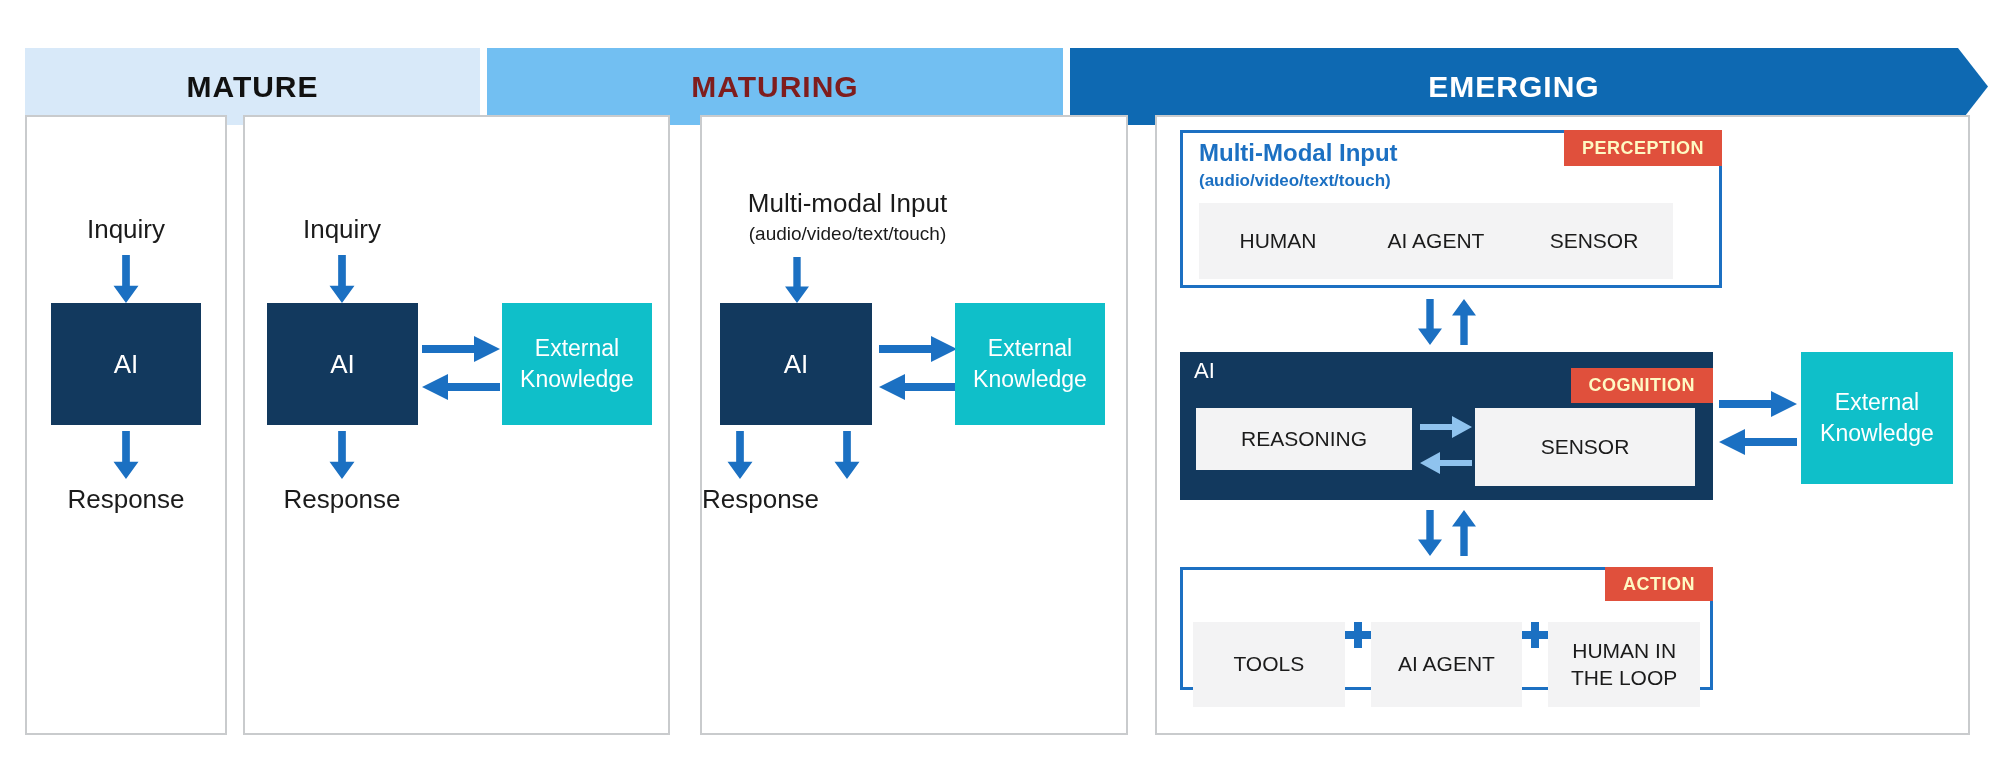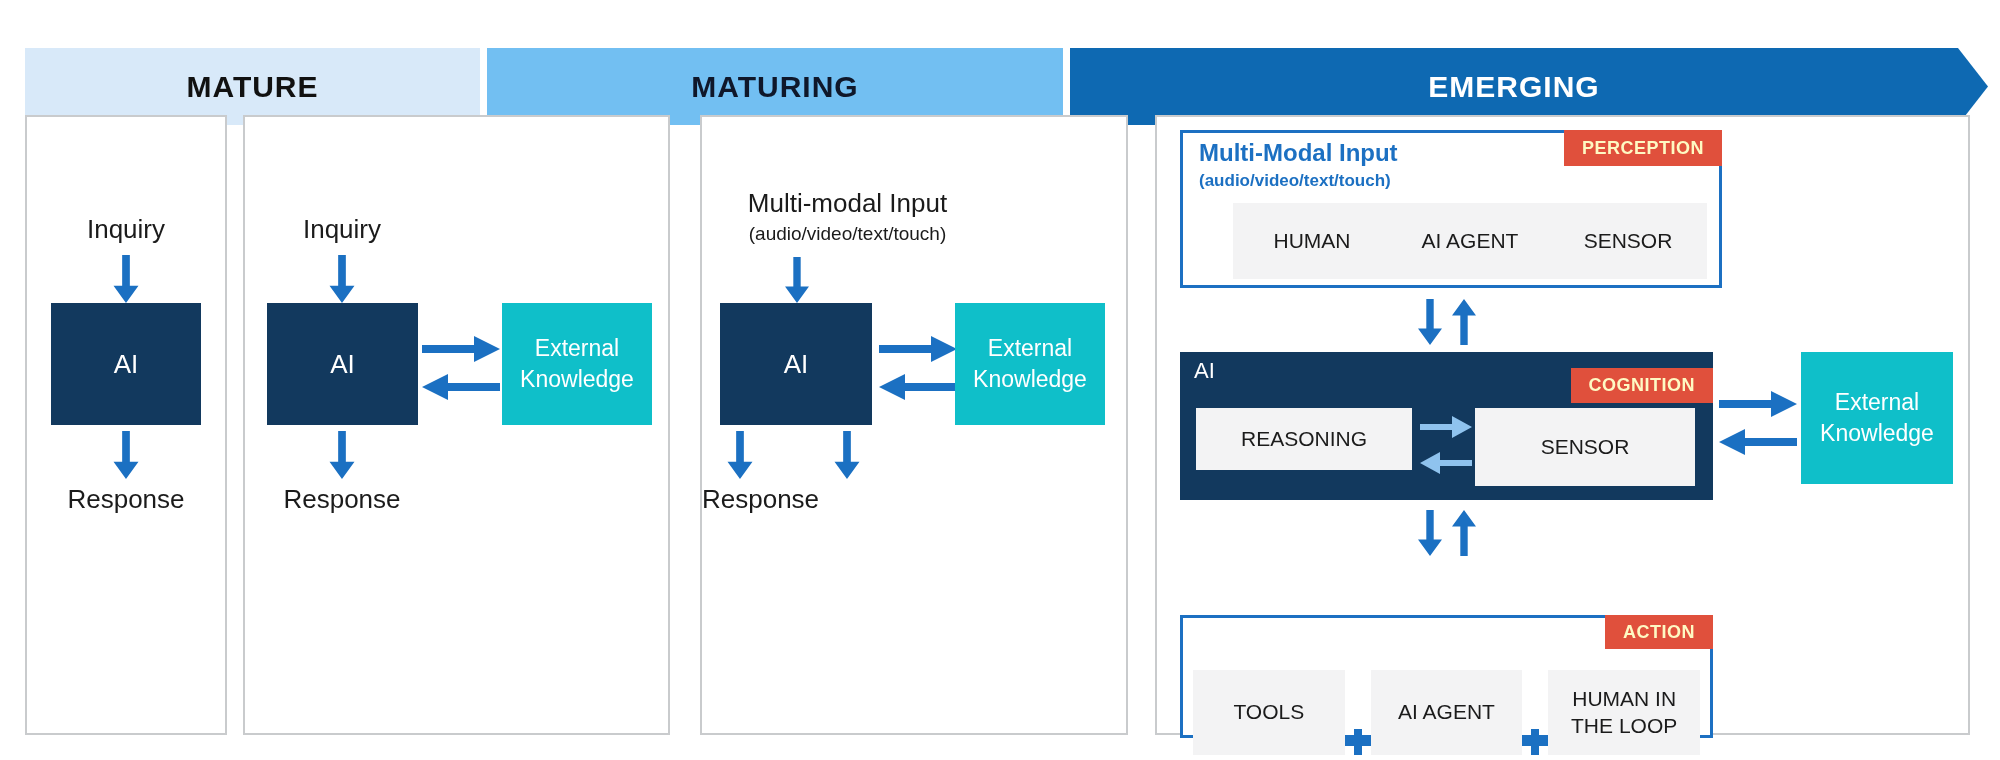--- a/index.html
+++ b/index.html
@@ -20,21 +20,21 @@
   }
   html,body{margin:0;padding:0;background:#ffffff;}
   .canvas{
     position:relative;width:2000px;height:760px;background:#ffffff;overflow:hidden;
     font-family:"Liberation Sans",sans-serif;color:var(--text-dark);
   }
   
   .banner{position:absolute;top:28px;height:77px;display:flex;align-items:center;justify-content:center;
     font-weight:bold;font-size:30px;letter-spacing:1px;margin-top:20px;}
   .banner.mature{left:25px;width:455px;background:var(--banner-mature-bg);color:#111;}
-  .banner.maturing{left:487px;width:576px;background:var(--banner-maturing-bg);color:#0f172a;}
+  .banner.maturing{left:487px;width:576px;background:var(--banner-maturing-bg);color:#7f1d1d;}
   .banner.emerging{left:1070px;width:918px;background:var(--banner-emerging-bg);color:#fff;
     clip-path:polygon(0 0,calc(100% - 30px) 0,100% 50%,calc(100% - 30px) 100%,0 100%);
     padding-right:30px;box-sizing:border-box;}
   
   .panel{position:absolute;top:115px;height:620px;background:#fff;border:2px solid var(--panel-border);box-sizing:border-box;}
   .panel.p1{left:25px;width:202px;}
   .panel.p2{left:243px;width:427px;}
   .panel.p3{left:700px;width:428px;}
   .panel.p4{left:1155px;width:815px;}
   .abs{position:absolute;}
@@ -132,21 +132,21 @@
       </svg>
     <div class="abs lbl" style="left:0;width:115px;top:368px;">Response</div>
   </section>
 
   <section class="panel p4">
 
     <div class="frame" style="left:23px;top:13px;width:542px;height:158px;">
       <div class="frame-title">Multi-Modal Input</div>
       <div class="frame-sub">(audio/video/text/touch)</div>
       <div class="badge" style="top:-3px;right:-3px;height:36px;">PERCEPTION</div>
-      <div class="abs" style="left:24px;right:12px;top:70px;height:76px;display:flex;justify-content:flex-end;">
+      <div class="abs" style="left:16px;right:12px;top:70px;height:76px;display:flex;justify-content:flex-start;">
         <div class="item" style="width:158px;">HUMAN</div>
         <div class="item" style="width:158px;">AI AGENT</div>
         <div class="item" style="width:158px;">SENSOR</div>
       </div>
     </div>
 
     <svg class="abs arr" style="left:261px;top:178px;" width="24" height="54" viewBox="0 0 26 50">
         <polygon points="9,0 17,0 17,32 26,32 13,50 0,32 9,32"></polygon>
       </svg>
     <svg class="abs arr" style="left:295px;top:178px;" width="24" height="54" viewBox="0 0 26 50">
@@ -174,23 +174,23 @@
       </svg>
     <div class="abs ek-box" style="left:644px;top:235px;width:152px;height:132px;">External Knowledge</div>
 
     <svg class="abs arr" style="left:261px;top:389px;" width="24" height="54" viewBox="0 0 26 50">
         <polygon points="9,0 17,0 17,32 26,32 13,50 0,32 9,32"></polygon>
       </svg>
     <svg class="abs arr" style="left:295px;top:389px;" width="24" height="54" viewBox="0 0 26 50">
         <polygon points="9,50 17,50 17,18 26,18 13,0 0,18 9,18"></polygon>
       </svg>
 
-    <div class="frame" style="left:23px;top:450px;width:533px;height:123px;margin-top:48px;">
+    <div class="frame" style="left:23px;top:450px;width:533px;height:123px;">
       <div class="badge" style="top:-3px;right:-3px;height:34px;">ACTION</div>
-      <div class="abs" style="left:10px;right:10px;top:52px;height:85px;display:flex;align-items:flex-end;justify-content:space-between;">
+      <div class="abs" style="left:10px;right:10px;top:52px;height:85px;display:flex;align-items:flex-start;justify-content:space-between;">
         <div class="item" style="width:152px;height:85px;">TOOLS</div>
         <div class="plus"></div>
         <div class="item" style="width:152px;height:85px;">AI AGENT</div>
         <div class="plus"></div>
         <div class="item" style="width:152px;height:85px;padding:0 8px;box-sizing:border-box;">HUMAN IN THE LOOP</div>
       </div>
     </div>
 
   </section>
 </div>

